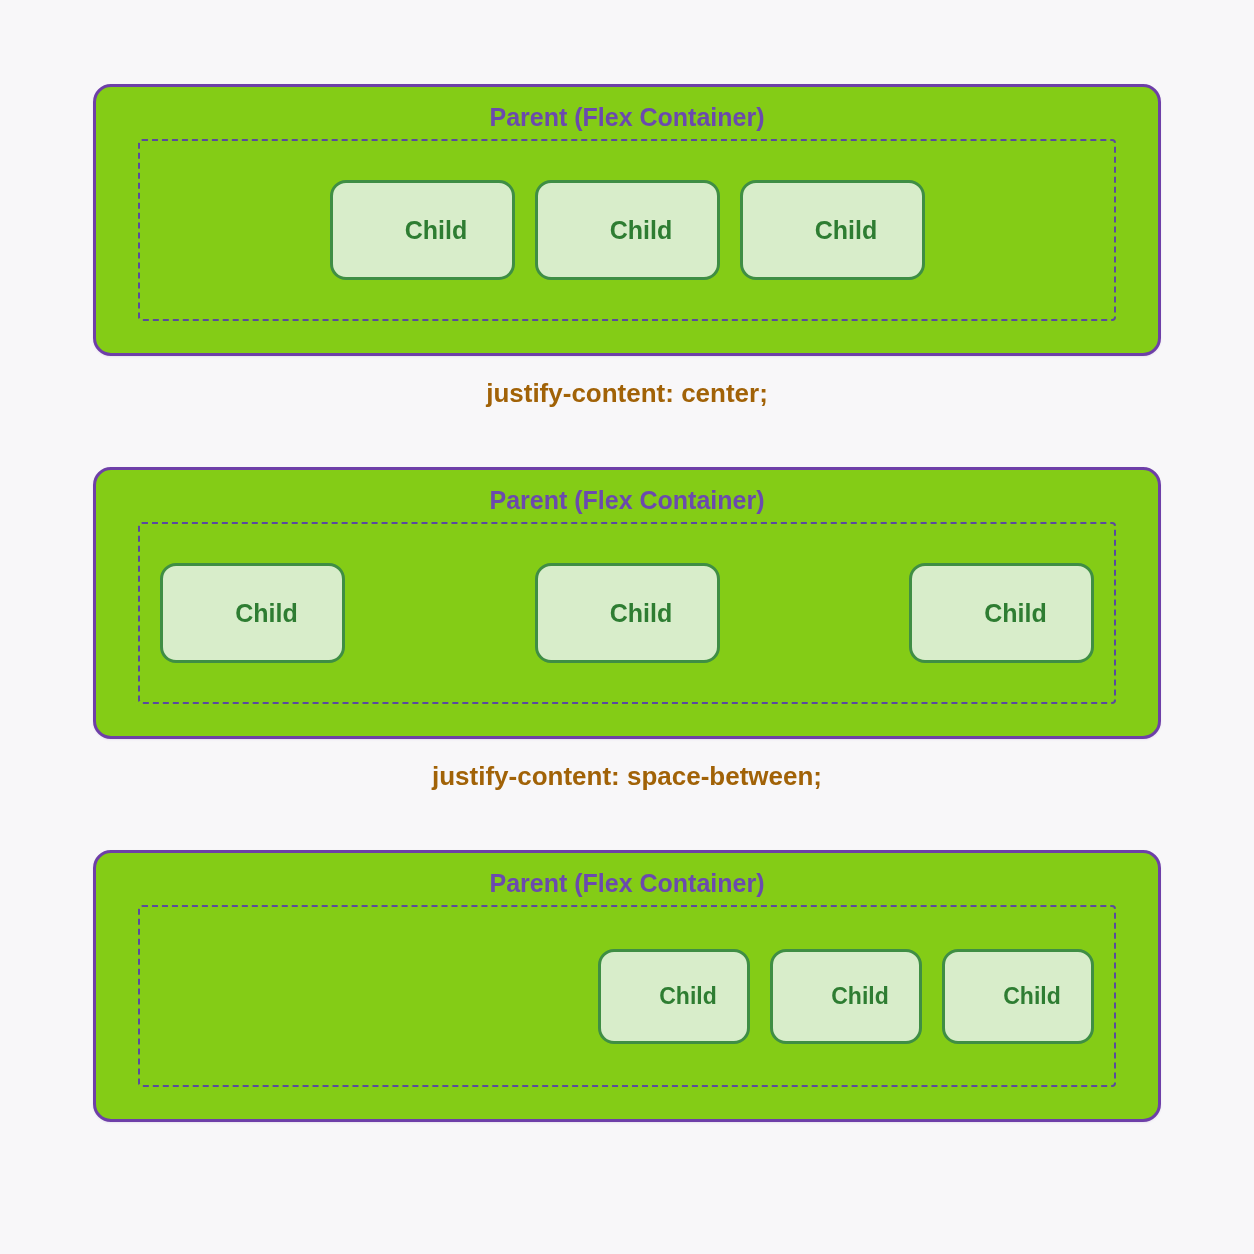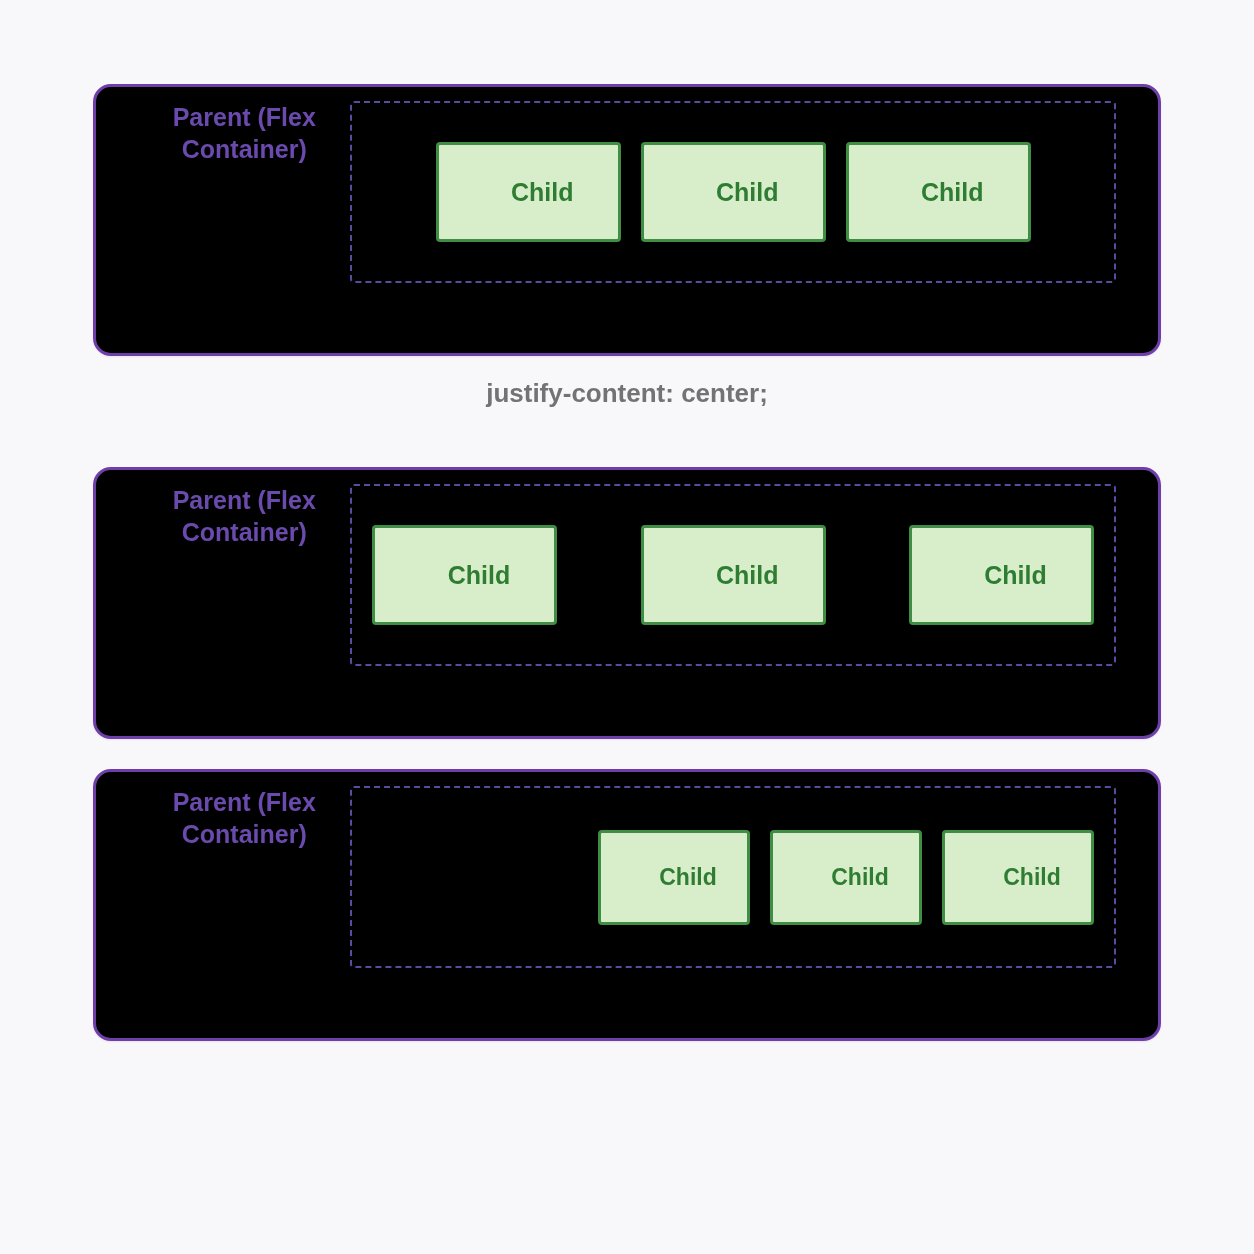--- a/index.html
+++ b/index.html
@@ -16,26 +16,26 @@
     padding-top: 84px;
   }
   .section {
     width: 1068px;
     margin: 0 auto 0 93px;
   }
   .section + .section { margin-top: 30px; }
   .parent-box {
     width: 1068px;
     height: 272px;
-    background: #000000;
+    background: #84cc16;
     border: 3px solid #6e3fa8;
     border-radius: 18px;
     padding: 14px 42px 0 42px;
     display: flex;
-    flex-direction: row;
+    flex-direction: column;
     box-shadow: 0 1px 2px rgba(110,63,168,0.10);
   }
   .parent-title {
     text-align: center;
     color: #6b4aae;
     font-weight: bold;
     font-size: 25px;
     line-height: 32px;
     margin-bottom: 6px;
   }
@@ -50,38 +50,38 @@
     gap: 20px;
   }
   .jc-center  { justify-content: center; }
   .jc-between { justify-content: space-between; }
   .jc-end     { justify-content: flex-end; }
   .child-box {
     width: 185px;
     height: 100px;
     background: #d8edca;
     border: 3px solid #3f8e44;
-    border-radius: 4px;
+    border-radius: 16px;
     display: flex;
     align-items: center;
     justify-content: center;
     color: #2e7d32;
     font-weight: bold;
     font-size: 25px;
     flex: 0 0 auto;
     padding-left: 28px;
   }
   .section-end .child-box {
     width: 152px;
     height: 95px;
     font-size: 23px;
   }
   .caption {
     text-align: center;
-    color: #737373;
+    color: #a16207;
     font-weight: bold;
     font-size: 26px;
     margin: 22px 0 58px 0;
   }
 </style>
 </head>
 <body>
 
 <div class="canvas">
 
@@ -99,20 +99,21 @@
 
   <div class="section">
     <div class="parent-box">
       <div class="parent-title">Parent (Flex Container)</div>
       <div class="dashed-area jc-between">
         <div class="child-box">Child</div>
         <div class="child-box">Child</div>
         <div class="child-box">Child</div>
       </div>
     </div>
+    <div class="caption">justify-content: space-between;</div>
   </div>
 
   <div class="section section-end">
     <div class="parent-box">
       <div class="parent-title">Parent (Flex Container)</div>
       <div class="dashed-area jc-end">
         <div class="child-box">Child</div>
         <div class="child-box">Child</div>
         <div class="child-box">Child</div>
       </div>

